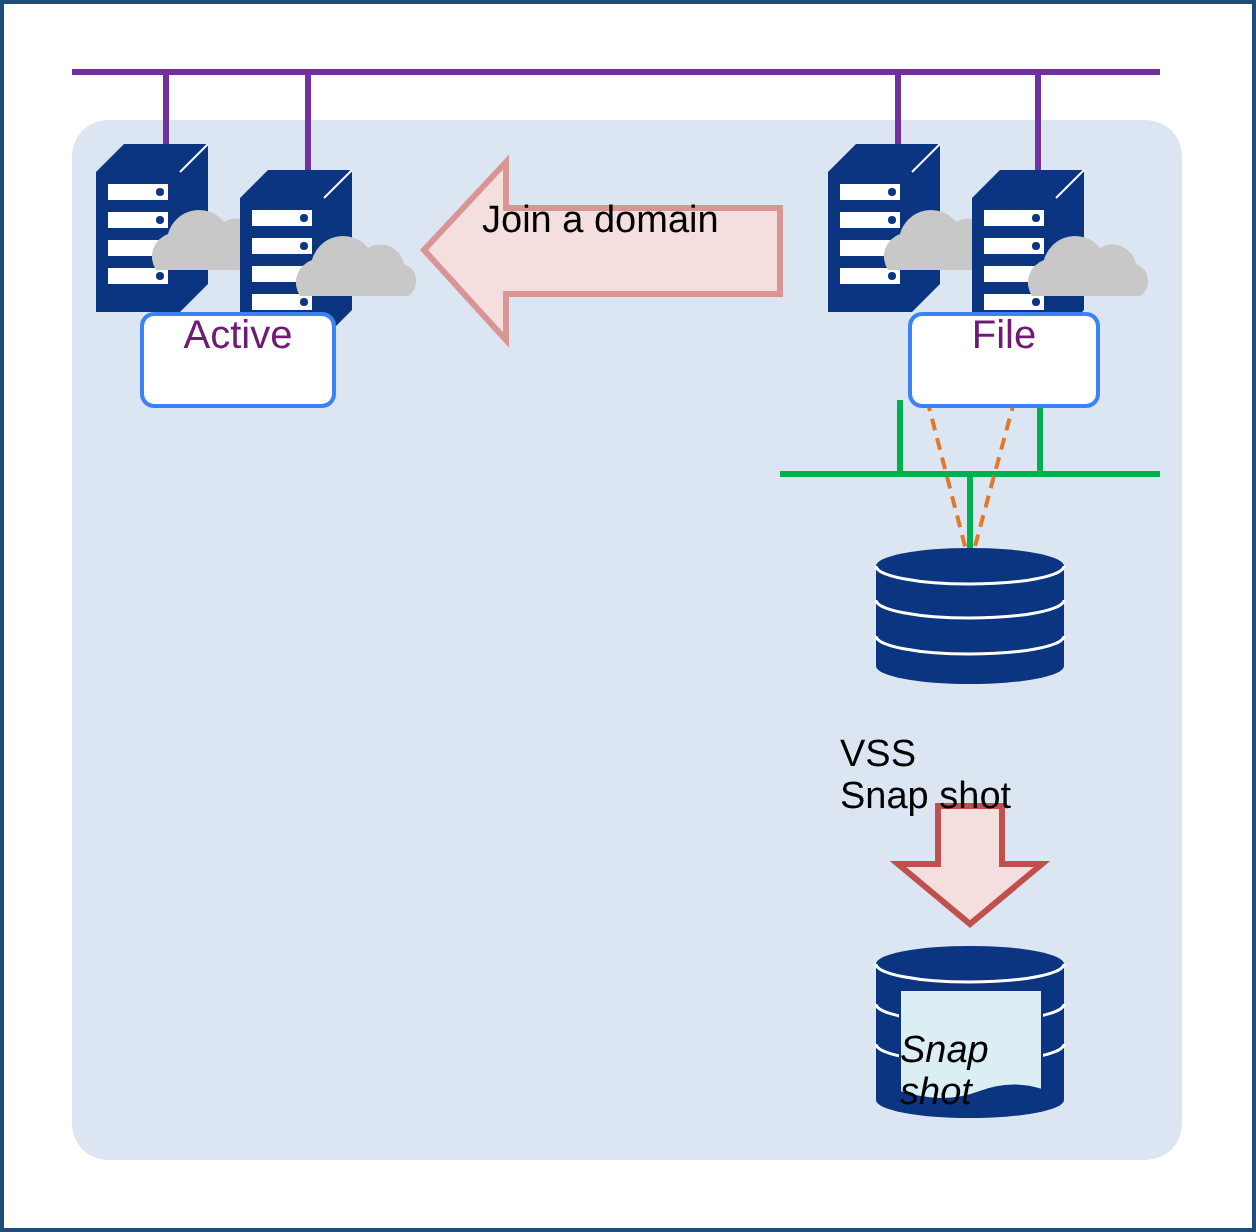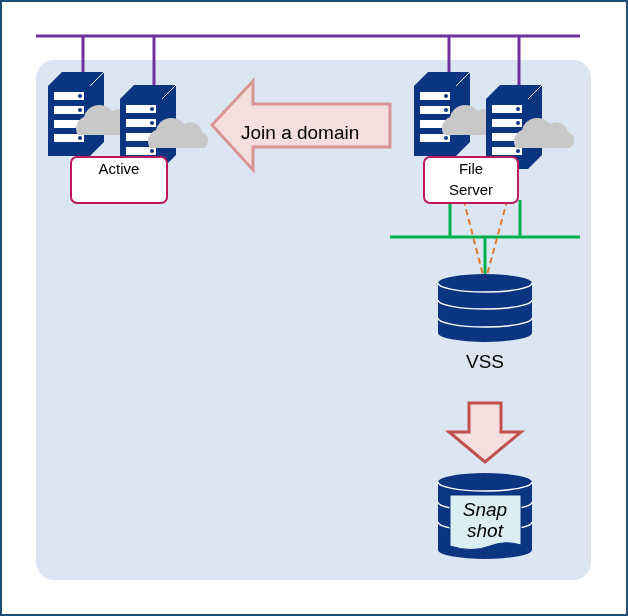--- a/index.html
+++ b/index.html
@@ -1,21 +1,21 @@
 <!DOCTYPE html>
 <html><head>
 <meta charset="utf-8">
 <style>
   html, body { margin: 0; padding: 0; background: #ffffff; }
   body { width: 628px; height: 616px; position: relative; overflow: hidden; font-family: "Liberation Sans", "DejaVu Sans", sans-serif; }
   .frame { position: absolute; left: 0; top: 0; width: 624px; height: 612px; border: 2px solid #1f4e79; background: #ffffff; }
   .panel { position: absolute; left: 36px; top: 60px; width: 555px; height: 520px; background: #dce6f2; border-radius: 18px; }
   svg.diagram { position: absolute; left: 0; top: 0; }
-  .label-box { position: absolute; background: #ffffff; border: 2px solid #be185d; border-radius: 7px; text-align: center; font-size: 15px; line-height: 21px; color: #000000; }
-  .plain-label { position: absolute; text-align: center; font-size: 19px; line-height: 21px; color: #000; }
+  .label-box { position: absolute; background: #ffffff; border: 2px solid #3b82f6; border-radius: 7px; text-align: center; font-size: 20px; line-height: 21px; color: #701a75; }
+  .plain-label { position: absolute; text-align: left; font-size: 19px; line-height: 21px; color: #000; margin-top: 16px; }
   .arrow-text { position: absolute; font-size: 19px; color: #000; white-space: nowrap; }
 </style>
 </head>
 <body>
 
 <div class="frame"></div>
 <div class="panel"></div>
 
 <svg class="diagram" width="628" height="616" viewBox="0 0 628 616">
   <defs>
@@ -88,27 +88,27 @@
     <path d="M438,502 A47,9 0 0 0 532,502" fill="none" stroke="#ffffff" stroke-width="1.5"></path>
     <path d="M438,522 A47,9 0 0 0 532,522" fill="none" stroke="#ffffff" stroke-width="1.5"></path>
     <path d="M450,495 L521,495 L521,545 Q505,540 490,546 Q472,553 450,546 Z" fill="#daeef3" stroke="#0b3581" stroke-width="1"></path>
   </g>
 </svg>
 
 <div class="label-box" style="left:70px; top:156px; width:94px; height:44px;">
   <div>Active</div>
 </div>
 
-<div class="label-box" style="left:423px; top:156px; width:92px; height:44px;">
+<div class="label-box" style="left:454px; top:156px; width:92px; height:44px;">
   <div>File</div>
-  <div>Server</div>
 </div>
 
-<div class="arrow-text" style="left:241px; top:122px;">Join a domain</div>
+<div class="arrow-text" style="left:241px; top:100px;">Join a domain</div>
 
 <div class="plain-label" style="left:420px; top:351px; width:130px;">
   <div>VSS</div>
+  <div>Snap shot</div>
 </div>
 
 <div class="plain-label" style="left:450px; top:499px; width:70px;font-style:italic;">
   <div>Snap</div>
   <div>shot</div>
 </div>
 
 </body></html>

